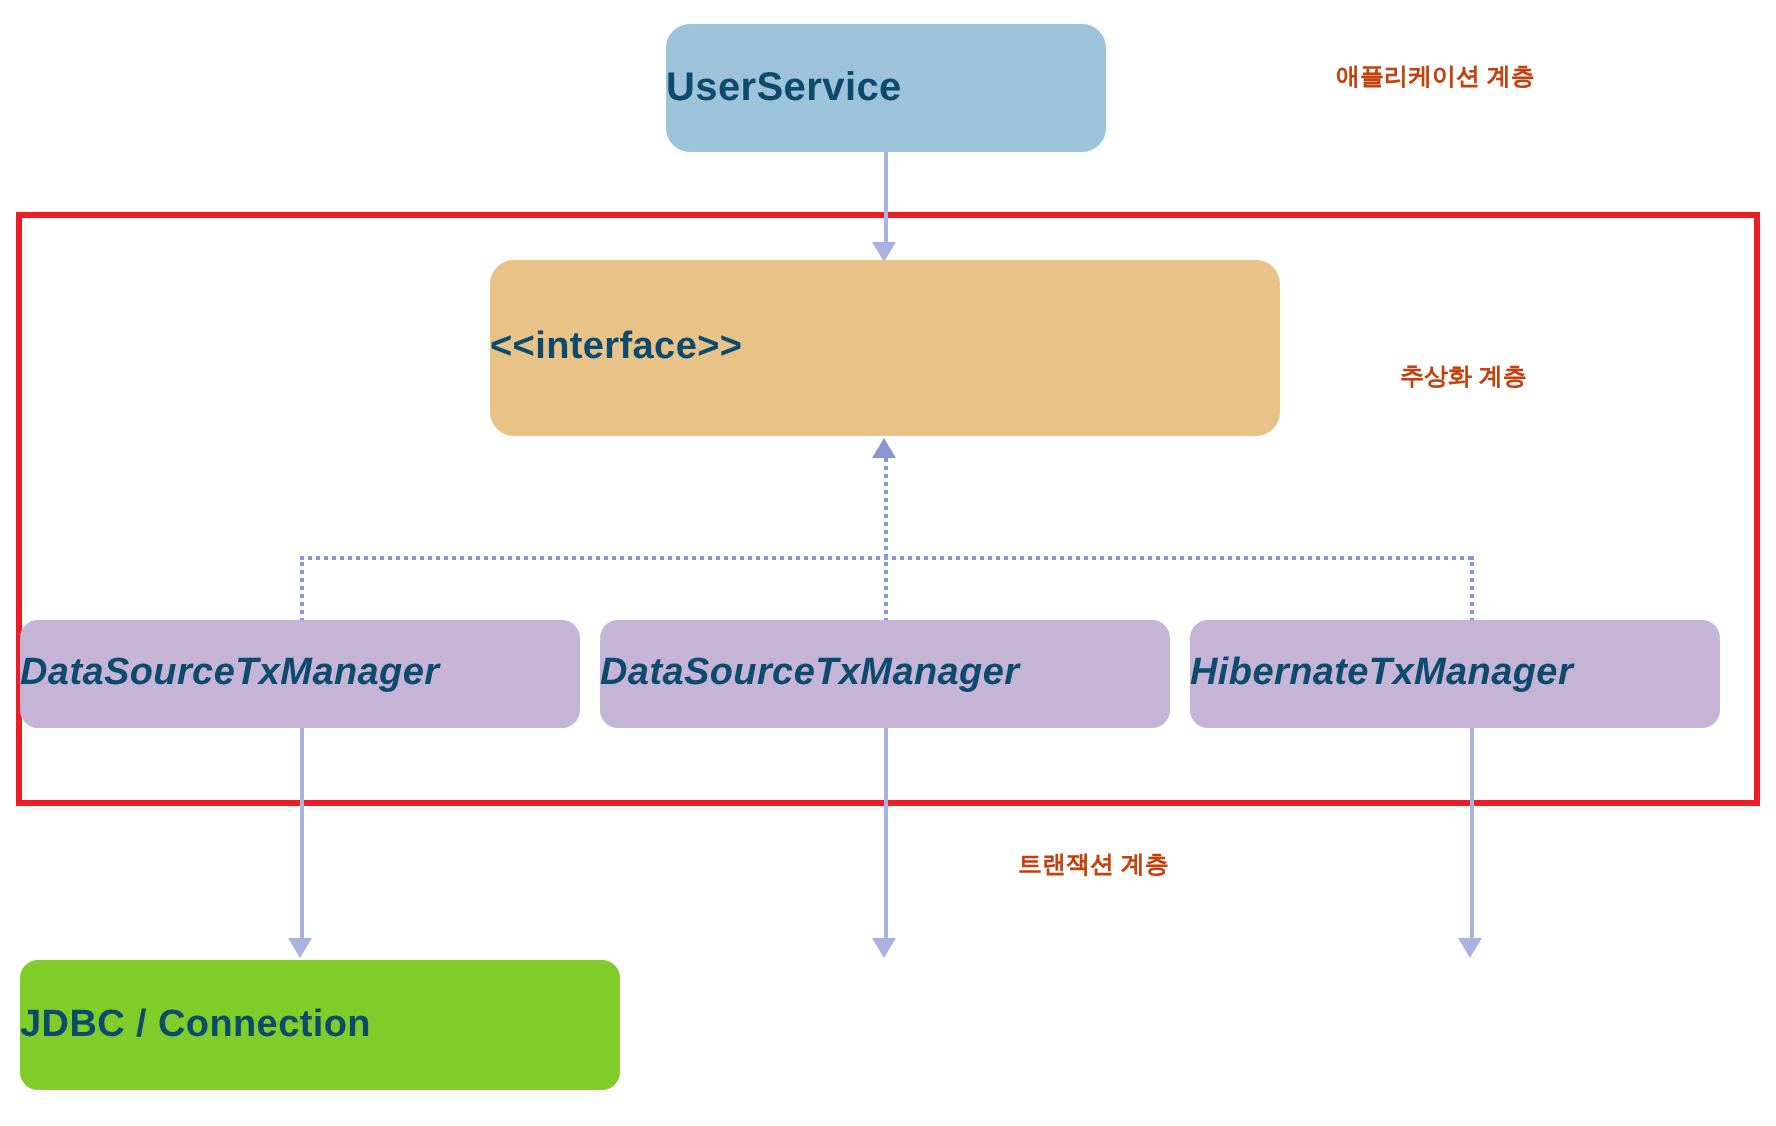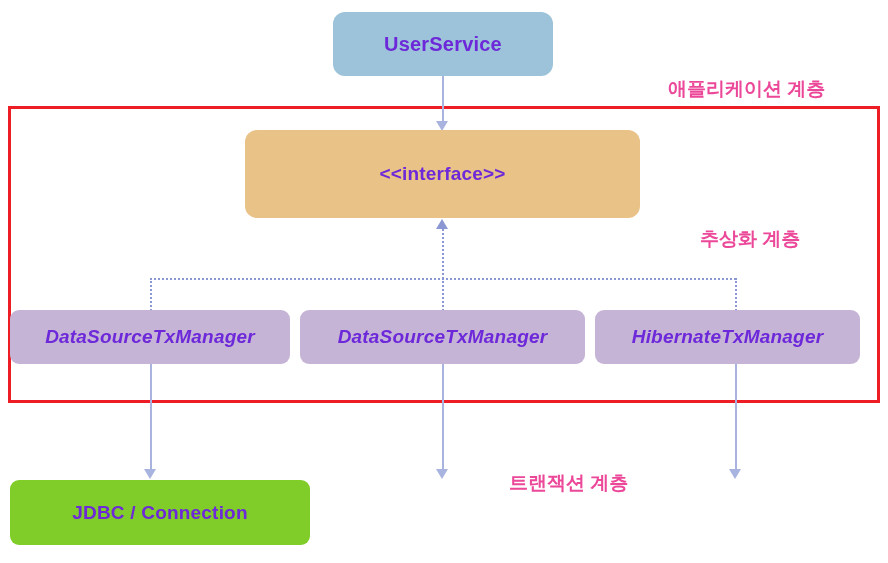--- a/index.html
+++ b/index.html
@@ -17,23 +17,23 @@
     background: #ffffff;
     overflow: hidden;
   }
 
   
   .node {
     position: absolute;
     box-sizing: border-box;
     display: flex;
     align-items: center;
-    justify-content: center;
+    justify-content: flex-start;
     text-align: center;
-    color: #6d28d9;
+    color: #0c4a6e;
     font-weight: bold;
     border-radius: 10px;
     line-height: 1.25;
     letter-spacing: 0.2px;
     z-index: 5;
   }
 
   .node-userservice {
     left: 333px;
     top: 12px;
@@ -45,21 +45,21 @@
   }
 
   .node-interface {
     left: 245px;
     top: 130px;
     width: 395px;
     height: 88px;
     background: #E8C287;
     font-size: 19px;
     border-radius: 12px;
-    flex-direction: column;
+    flex-direction: row;
   }
   .node-interface .line1 { display: block; }
   .node-interface .line2 { display: block; }
 
   .node-purple {
     top: 310px;
     height: 54px;
     background: #C6B4D7;
     font-size: 19px;
     border-radius: 9px;
@@ -89,26 +89,25 @@
     height: 297px;
     border: 3px solid #EE1C24;
     box-sizing: border-box;
     background: transparent;
     z-index: 2;
   }
 
   
   .layer-label {
     position: absolute;
-    color: #ec4899;
+    color: #c2410c;
     font-weight: bold;
-    font-size: 19px;
+    font-size: 12px;
     white-space: nowrap;
     z-index: 6;
-    margin-top: 46px;
   }
   .label-app { left: 668px; top: 30px; }
   .label-abs { left: 700px; top: 180px; }
   .label-tx  { left: 509px; top: 424px; }
 
   
   .conn {
     position: absolute;
     z-index: 3;
   }

